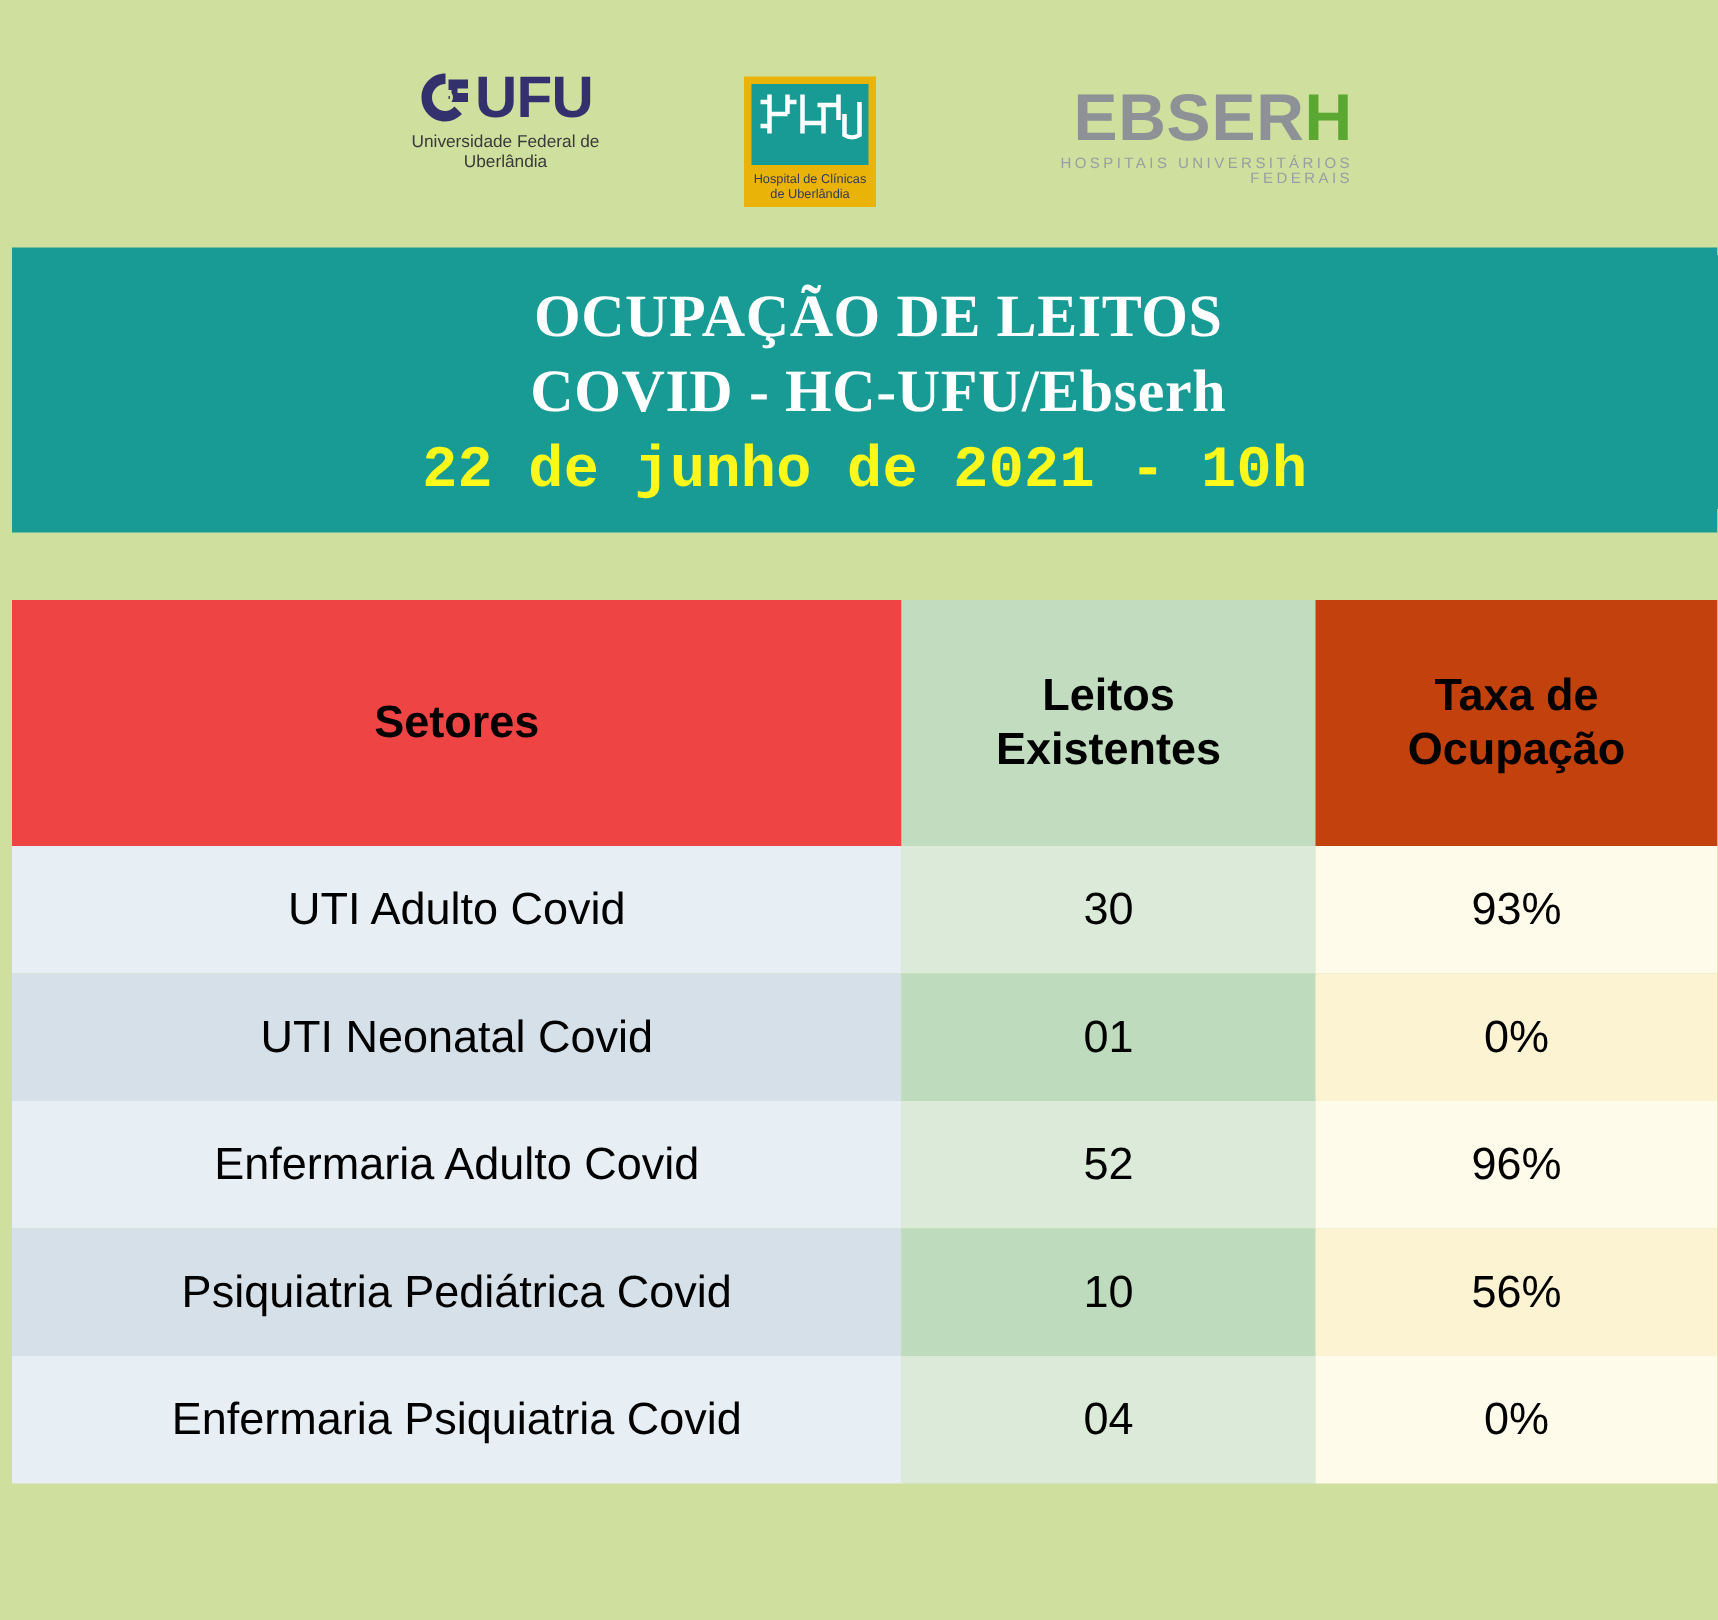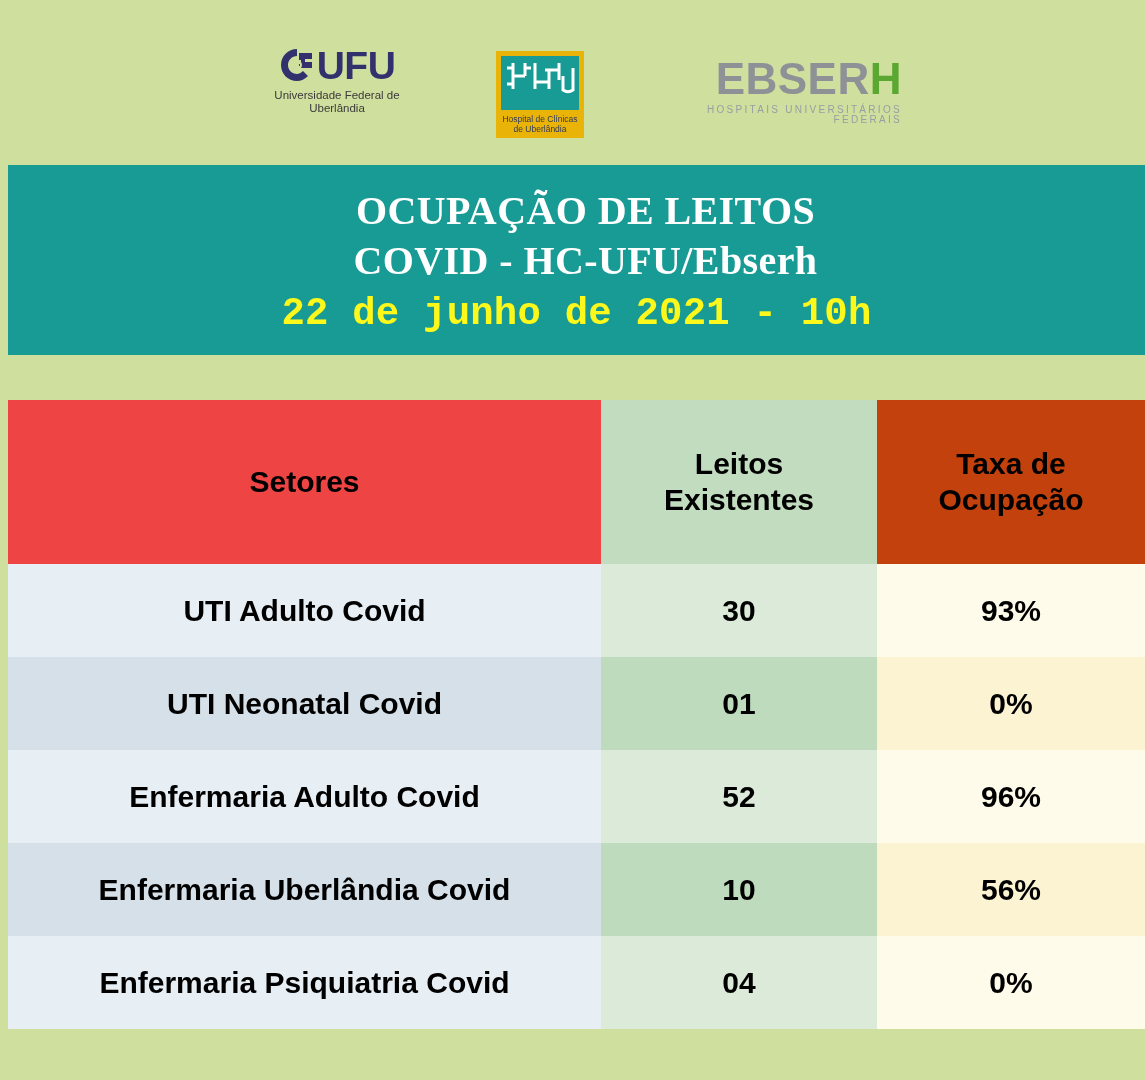--- a/index.html
+++ b/index.html
@@ -187,25 +187,25 @@
     font-weight: bold;
     font-size: 30px;
     line-height: 36px;
     color: #000000;
   }
   .th-setor  { background: #ef4444; }
   .th-leitos { background: #c2dcc0; }
   .th-taxa   { background: #c2410c; }
 
   .bed-table td {
-    padding: 0;
-    height: 93px;
+    padding: 12px;
+    height: 61px;
     vertical-align: middle;
     font-family: "Liberation Sans", sans-serif;
-    font-weight: bold;
+    font-weight: normal;
     font-size: 30px;
     color: #000000;
   }
   .td-setor  { text-align: center; }
   .td-leitos { text-align: center; }
   .td-taxa   { text-align: center; }
 
   
   tbody tr:nth-child(odd)  .td-setor  { background: #e7eef4; }
   tbody tr:nth-child(odd)  .td-leitos { background: #dbead9; }
@@ -307,21 +307,21 @@
           <td class="td-setor">UTI Neonatal Covid</td>
           <td class="td-leitos">01</td>
           <td class="td-taxa">0%</td>
         </tr>
         <tr>
           <td class="td-setor">Enfermaria Adulto Covid</td>
           <td class="td-leitos">52</td>
           <td class="td-taxa">96%</td>
         </tr>
         <tr>
-          <td class="td-setor">Enfermaria Uberlândia Covid</td>
+          <td class="td-setor">Psiquiatria Pediátrica Covid</td>
           <td class="td-leitos">10</td>
           <td class="td-taxa">56%</td>
         </tr>
         <tr>
           <td class="td-setor">Enfermaria Psiquiatria Covid</td>
           <td class="td-leitos">04</td>
           <td class="td-taxa">0%</td>
         </tr>
       </tbody>
     </table>

